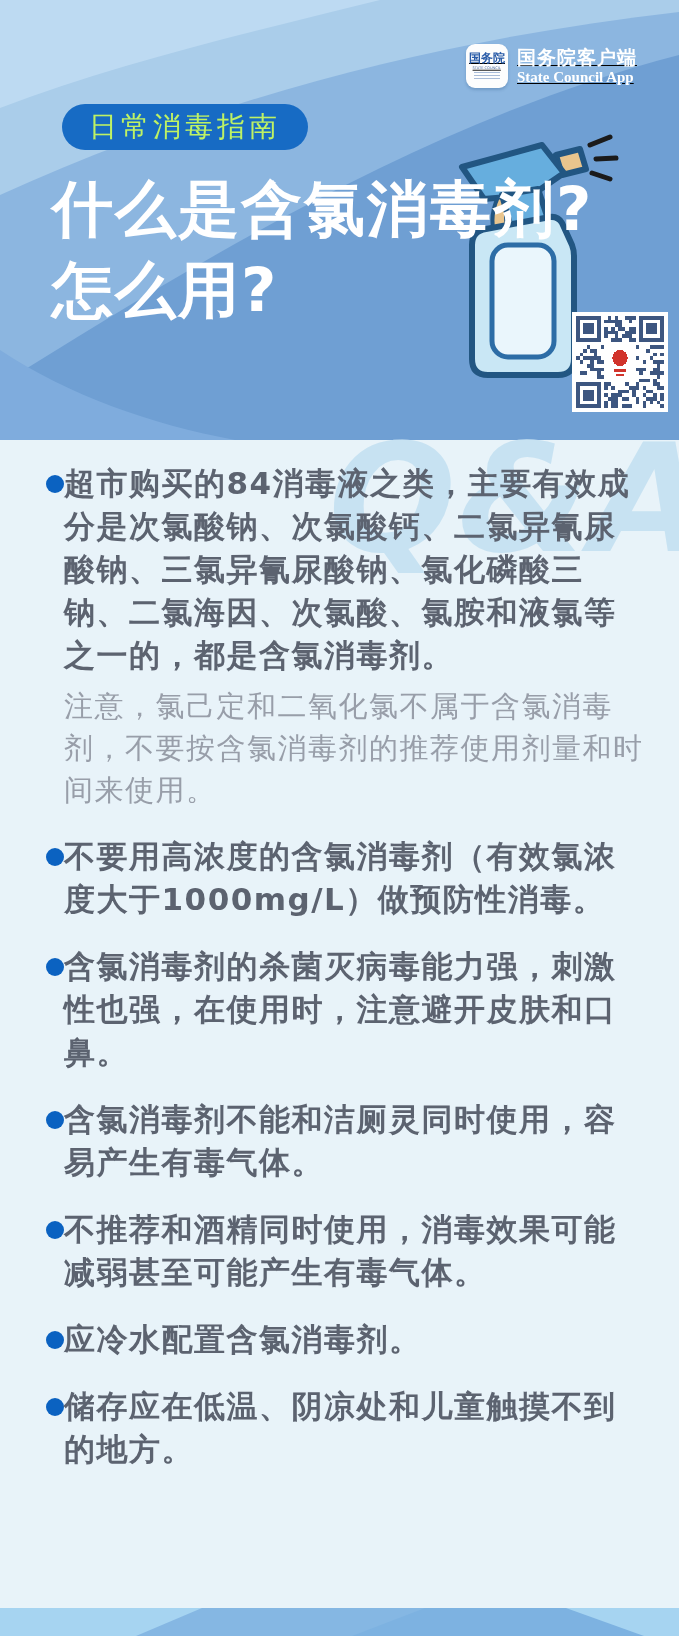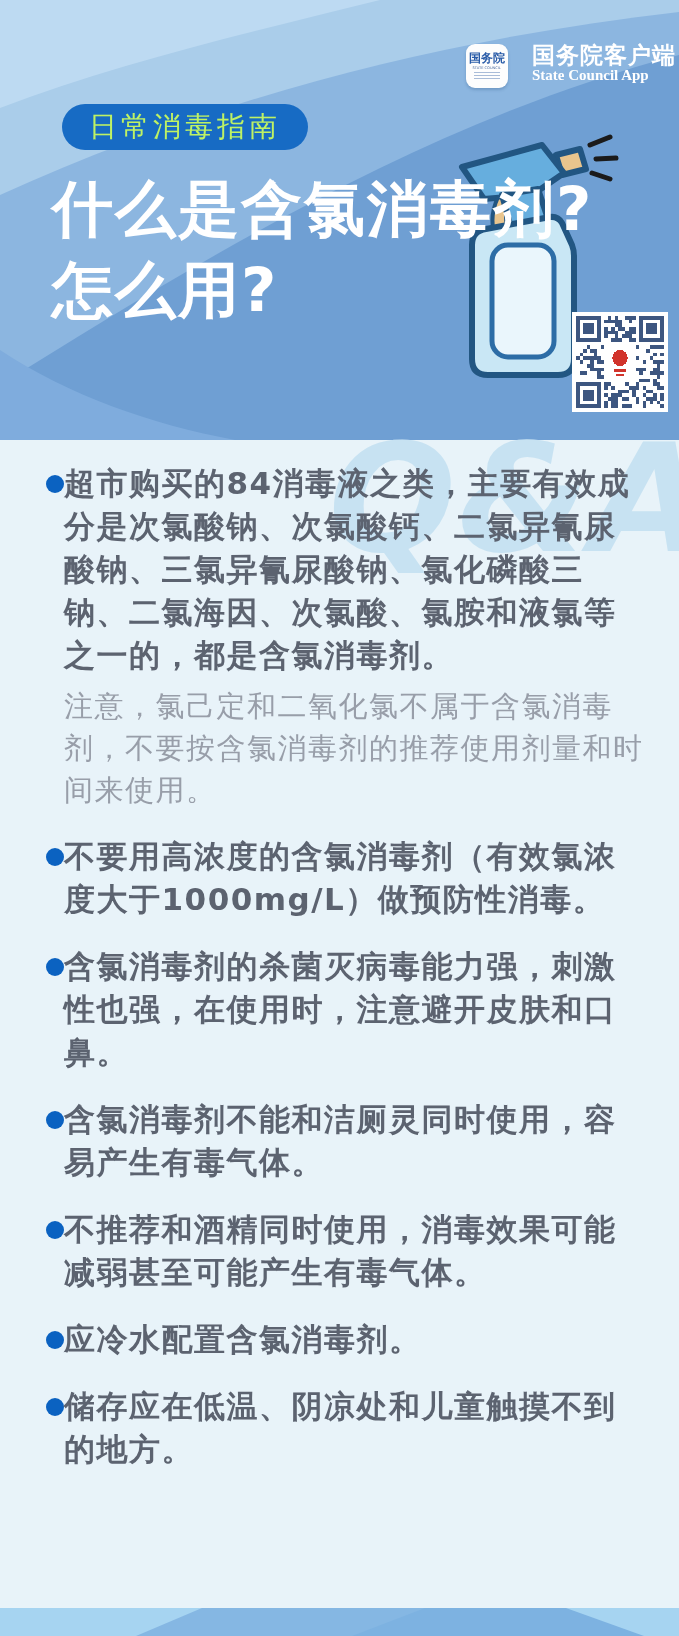--- a/index.html
+++ b/index.html
@@ -4,32 +4,32 @@
 <style>
   html,body{margin:0;padding:0;background:#ffffff;}
   .poster{
     position:relative;width:679px;height:1636px;overflow:hidden;
     font-family:"DejaVu Sans","Liberation Sans",sans-serif;
     background:var(--body-bg,#e8f3f9);
   }
   
   .banner{position:absolute;top:0;left:0;width:679px;height:440px;}
   .banner-bg{position:absolute;top:0;left:0;z-index:0;}
-  .app-header{position:absolute;top:44px;left:466px;z-index:3;display:flex;gap:24px;align-items:flex-start;}
+  .app-header{position:absolute;top:44px;left:466px;z-index:3;display:flex;gap:9px;align-items:center;text-decoration:underline;}
   .app-icon{
     width:42px;height:44px;background:#fdfdfd;border-radius:9px;
     display:flex;flex-direction:column;align-items:center;justify-content:center;
     box-shadow:0 2px 3px rgba(30,70,120,.25);
   }
   .app-icon .cn{font-size:12px;font-weight:bold;color:#2a5ca8;letter-spacing:0;line-height:13px;}
   .app-icon .sub{font-size:4px;color:#49689c;line-height:5px;letter-spacing:0;transform:scale(.9);}
   .app-icon .lines{width:26px;height:9px;margin-top:2px;
     background:repeating-linear-gradient(#a9bcd8 0 1px,transparent 1px 3px);}
   .app-names{color:#ffffff;}
-  .app-names .cn{font-size:23px;font-weight:bold;letter-spacing:1px;line-height:22px;}
+  .app-names .cn{font-size:19px;font-weight:bold;letter-spacing:1px;line-height:22px;}
   .app-names .en{font-family:"Liberation Serif","DejaVu Serif",serif;font-size:15px;font-weight:bold;line-height:19px;}
   .guide-badge{
     position:absolute;top:104px;left:62px;z-index:3;height:46px;line-height:46px;
     padding:0 27px;border-radius:23px;background:var(--badge-bg,#176bc4);
     color:#bef264;font-size:28px;letter-spacing:4px;font-weight:500;
   }
   .title{
     position:absolute;top:168px;left:52px;z-index:2;color:#ffffff;
     font-size:61px;font-weight:900;line-height:81px;letter-spacing:2px;
   }

